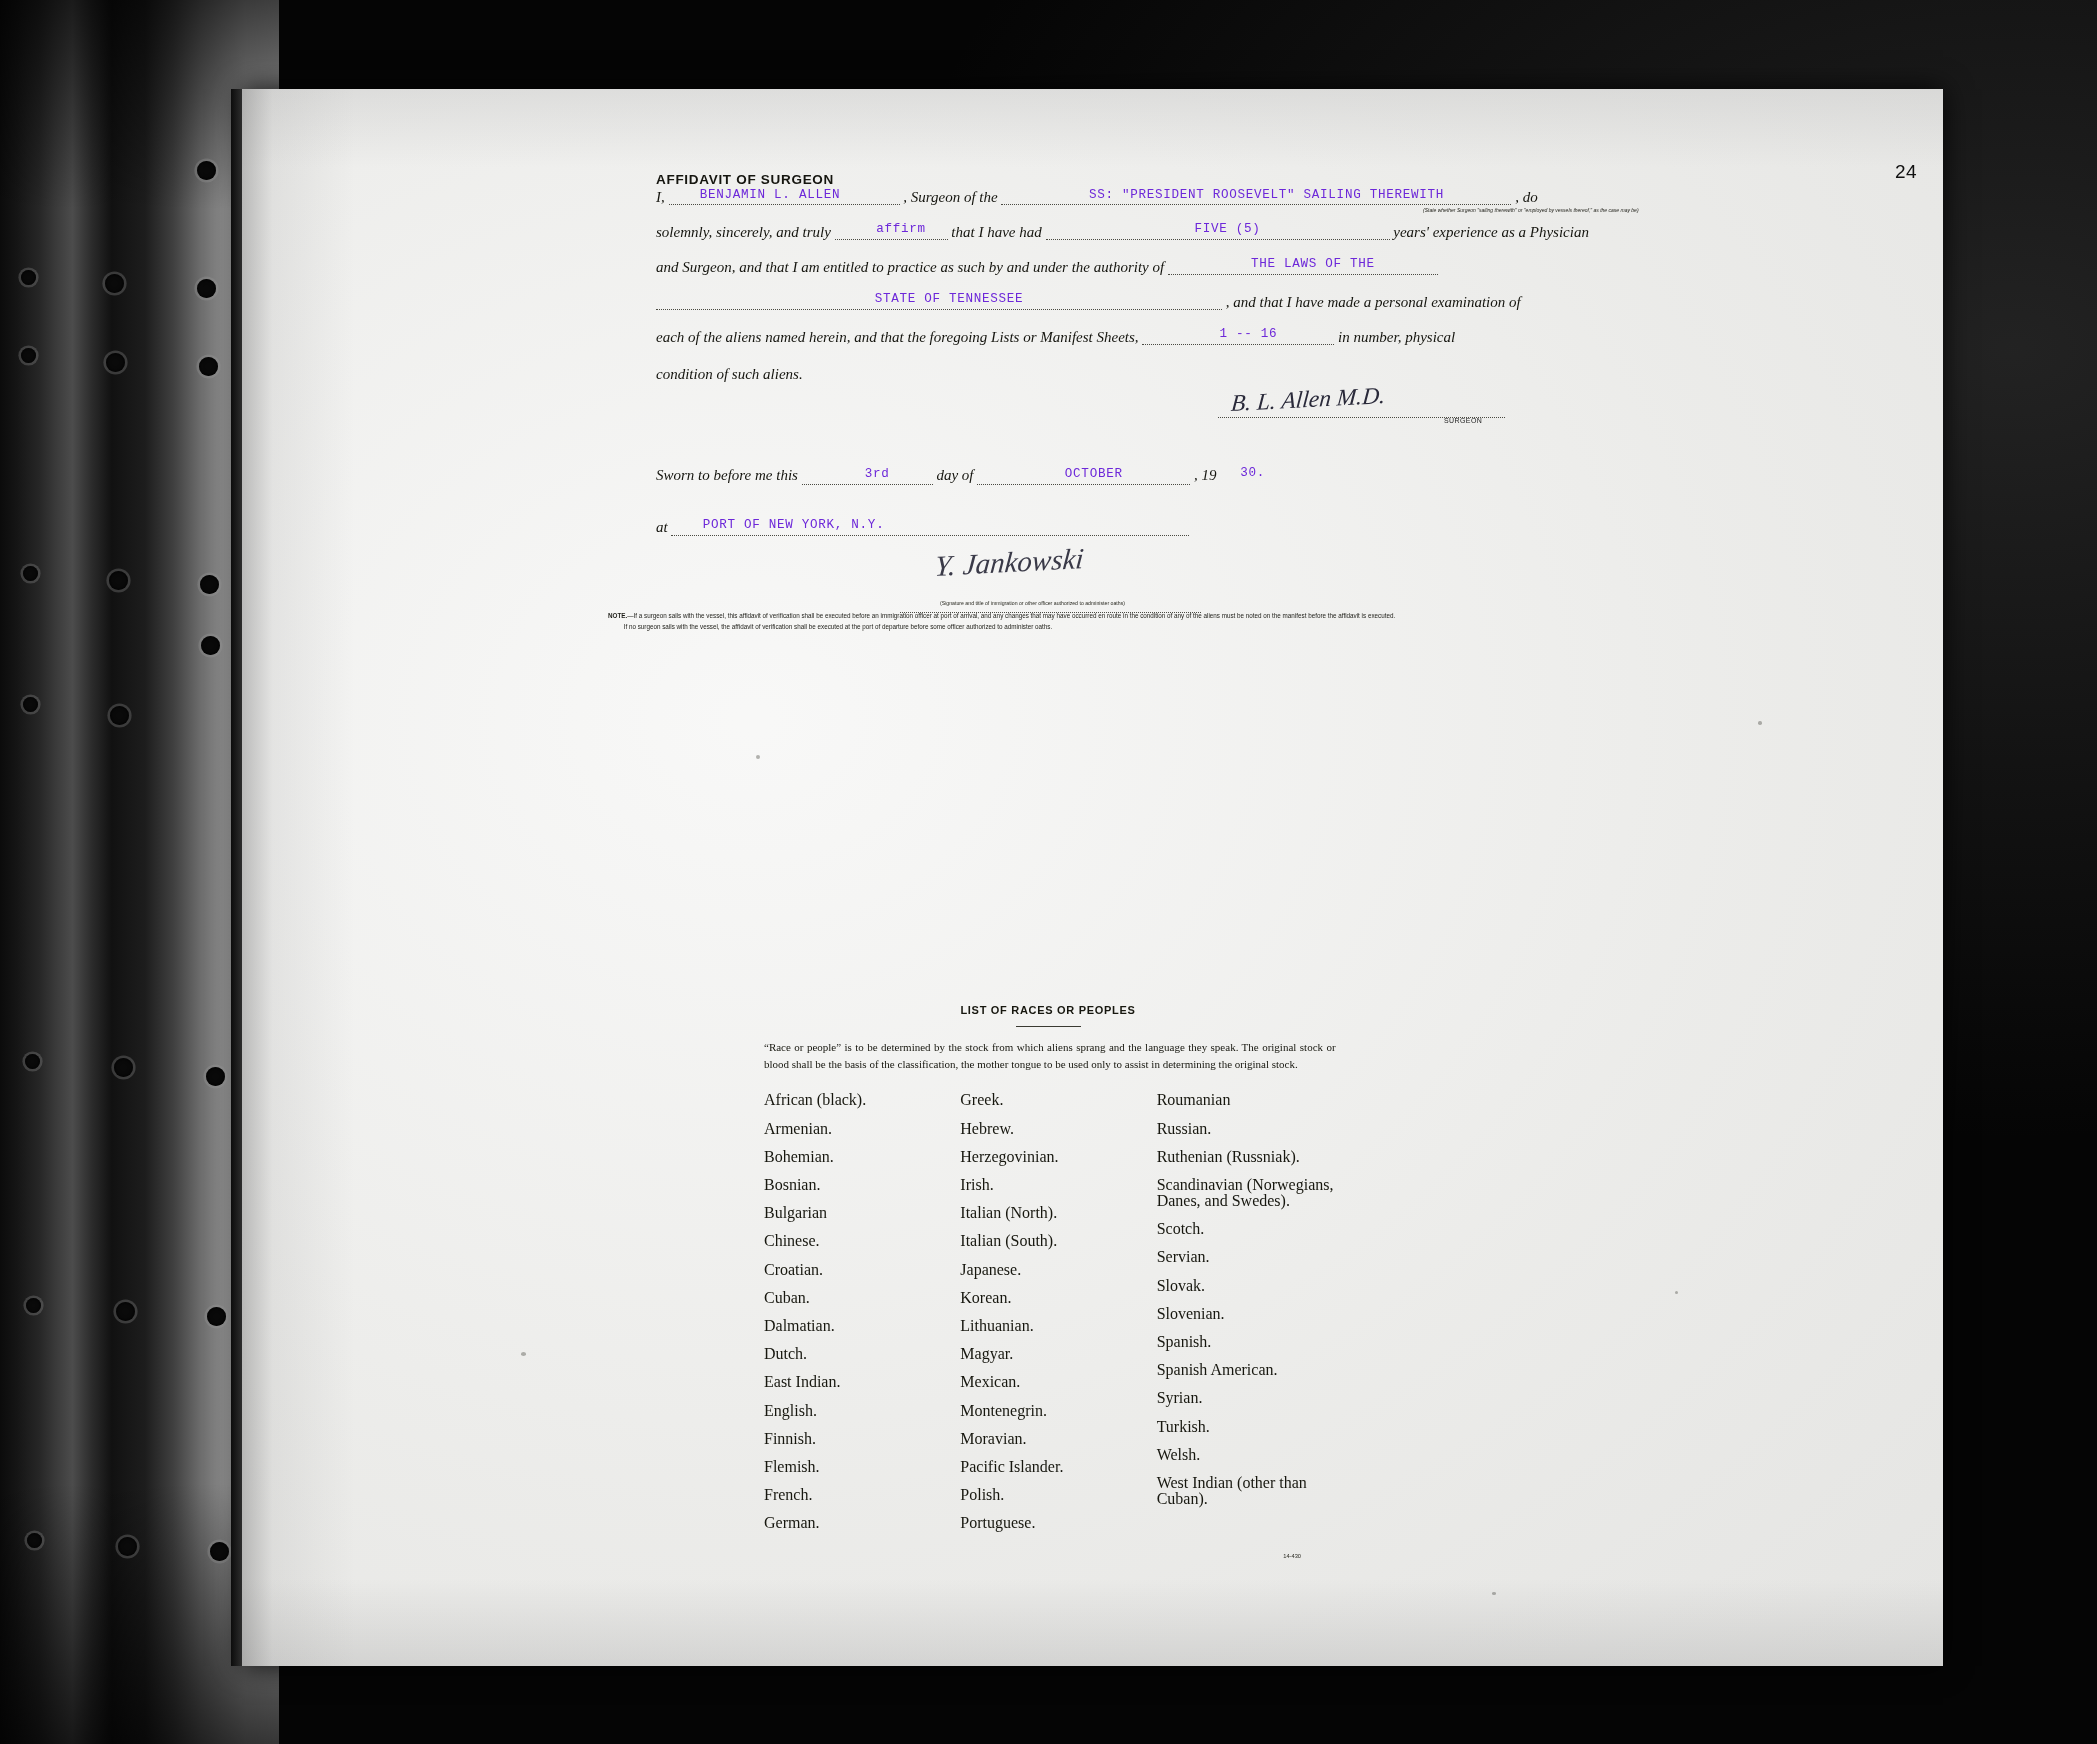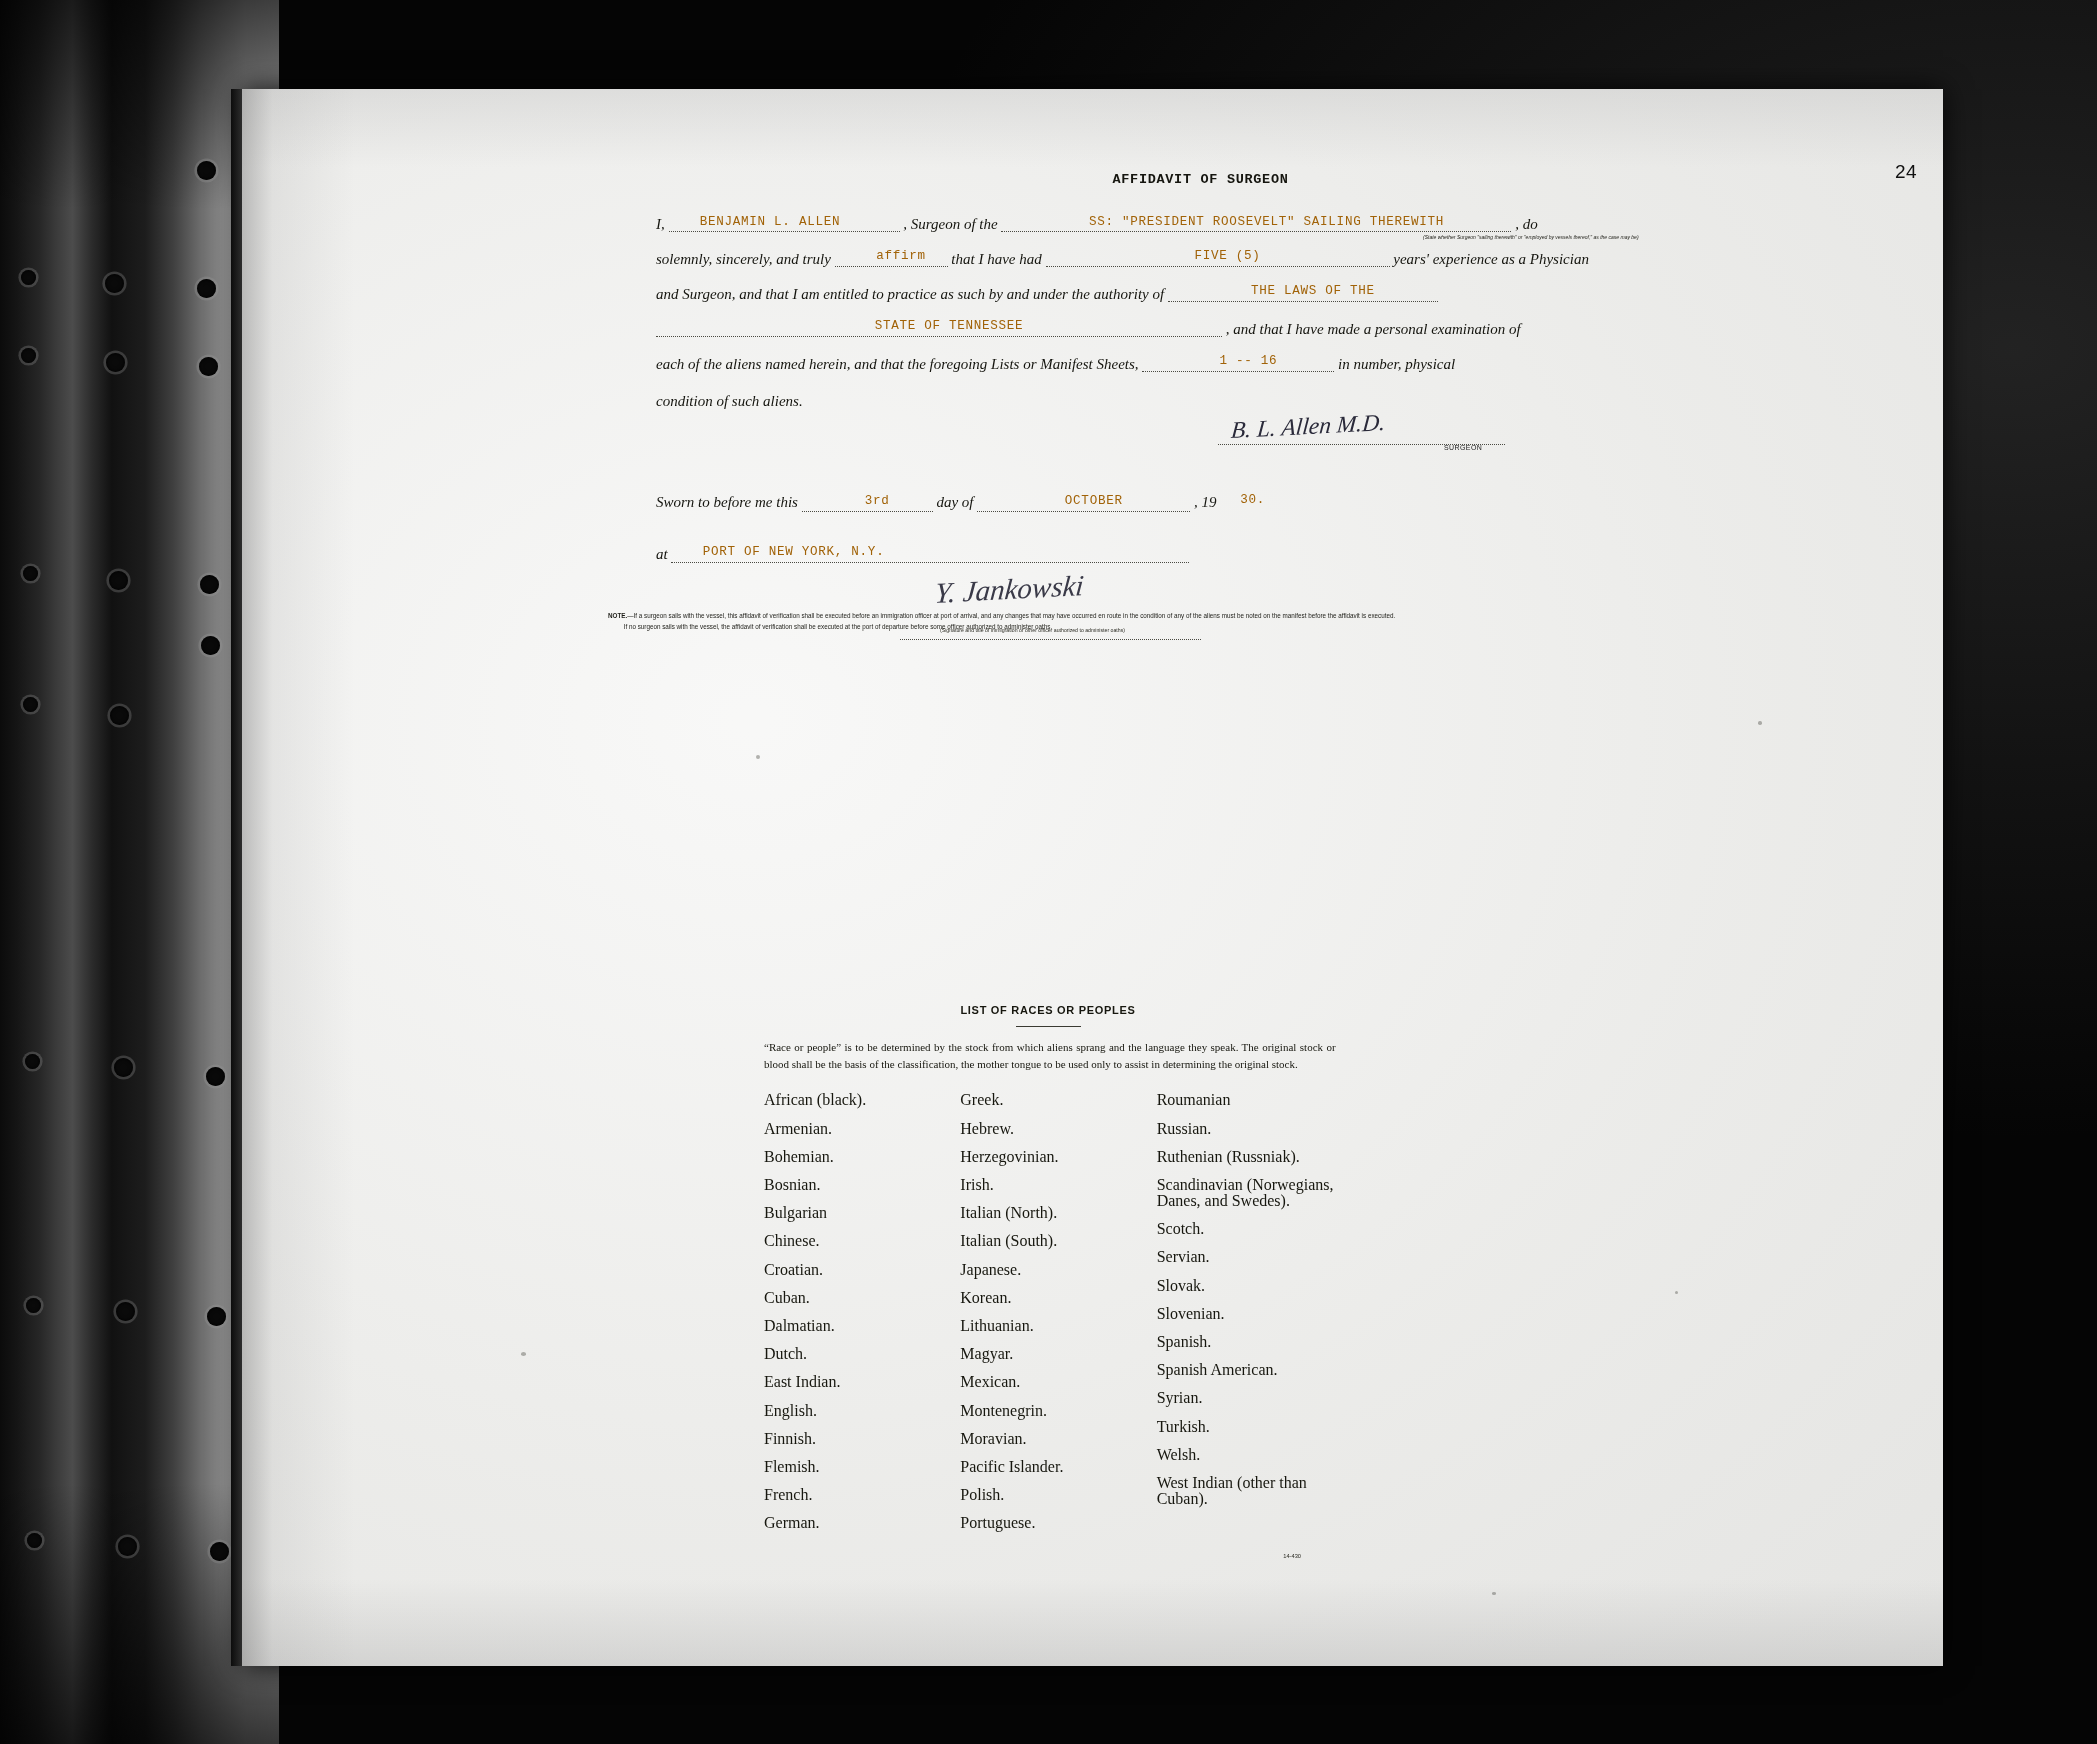--- a/index.html
+++ b/index.html
@@ -92,26 +92,24 @@
 
   
   .affidavit {
     position:absolute;
     left: 414px;
     top: 83px;
     width: 1089px;
     color:#15150f;
   }
   .aff-title {
-    text-align:center;
-    font-family:Liberation Mono, monospace;
+    font-family:Liberation Sans, sans-serif;
     font-weight:bold;
     font-size:13.5px;
     letter-spacing:0.7px;
-    margin-bottom: 27px;
   }
   .aff-line {
     position:relative;
     font-family:"Liberation Serif", serif;
     font-style: italic;
     font-size: 15px;
     line-height: 1.05;
     white-space: nowrap;
     margin-bottom: 16.5px;
   }
@@ -120,21 +118,21 @@
     border-bottom: 0.9px dotted #4a4a42;
     vertical-align: bottom;
     height: 17.4px;
     position: relative;
   }
   .fill {
     font-family:"Liberation Mono", monospace;
     font-style: normal;
     font-size: 12.6px;
     letter-spacing: 0.7px;
-    color:#a16207;
+    color:#6d28d9;
     position:absolute;
     left: 11.3px;
     bottom: 2.6px;
     white-space: nowrap;
     padding-left: 20px;
   }
   .fill.c { left:50%; transform: translateX(-50%); }
   .tiny-note {
     position:absolute;
     font-family:"Liberation Sans", sans-serif;

